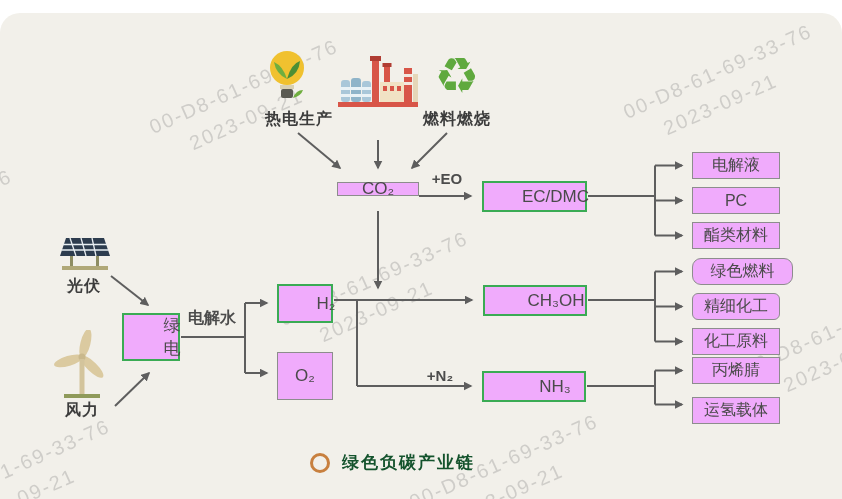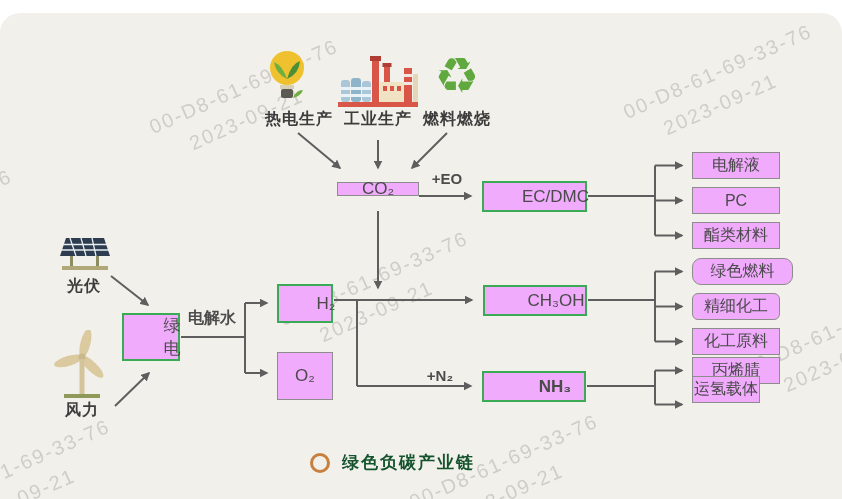--- a/index.html
+++ b/index.html
@@ -117,21 +117,20 @@
       <rect x="66" y="14" width="8" height="34" fill="#d85548"></rect>
       <rect x="66" y="20" width="8" height="3" fill="#f3e6de"></rect>
       <rect x="66" y="28" width="8" height="3" fill="#f3e6de"></rect>
       <rect x="75" y="20" width="5" height="28" fill="#e5d6b8"></rect>
     </svg>
   </div>
   <div class="icon recycle" style="left:431px;top:48px;width:52px;height:56px;">
     <span>♻</span>
   </div>
   <div class="lbl" style="left:254px;top:109px;width:90px;">热电生产</div>
-  <div class="lbl" style="left:333px;top:109px;width:90px;">工业生产</div>
   <div class="lbl" style="left:411px;top:109px;width:92px;">燃料燃烧</div>
 
   <div class="icon" style="left:56px;top:236px;width:56px;height:38px;">
     <svg width="56" height="38" viewBox="0 0 56 38">
       <polygon points="10,2 48,2 54,20 4,20" fill="#2d3c4e"></polygon>
       <path d="M14,2 L20,20 M25,2 L30,20 M36,2 L40,20 M7,8.5 L51,8.5 M5.5,14 L52.5,14" stroke="#e8eef2" stroke-width="1.3"></path>
       <rect x="14" y="20" width="3" height="10" fill="#8e8d62"></rect>
       <rect x="40" y="20" width="3" height="10" fill="#8e8d62"></rect>
       <rect x="6" y="30" width="46" height="4" fill="#b0a878"></rect>
     </svg>
@@ -150,32 +149,32 @@
     </svg>
   </div>
   <div class="lbl" style="left:54px;top:400px;width:56px;">风力</div>
 
   <div class="box" style="left:337px;top:182px;width:82px;height:14px;font-size:17px;">CO₂</div>
   <div class="box green" style="left:482px;top:181px;width:105px;height:31px;font-size:17px;">EC/DMC</div>
   <div class="box green" style="left:122px;top:313px;width:58px;height:48px;font-size:17px;">绿电</div>
   <div class="box green" style="left:277px;top:284px;width:56px;height:39px;font-size:17px;">H₂</div>
   <div class="box" style="left:277px;top:352px;width:56px;height:48px;font-size:17px;">O₂</div>
   <div class="box green" style="left:483px;top:285px;width:104px;height:31px;font-size:17px;">CH₃OH</div>
-  <div class="box green" style="left:482px;top:371px;width:104px;height:31px;font-size:17px;font-weight:bold;">NH₃</div>
+  <div class="box green" style="left:482px;top:371px;width:104px;height:31px;font-size:17px;">NH₃</div>
 
   <div class="edge-lbl" style="left:425px;top:170px;width:44px;">+EO</div>
   <div class="edge-lbl" style="left:180px;top:308px;width:64px;font-size:16px;">电解水</div>
   <div class="edge-lbl" style="left:418px;top:355px;width:44px;margin-top:12px;">+N₂</div>
 
   <div class="box" style="left:692px;top:152px;width:88px;height:27px;">电解液</div>
   <div class="box" style="left:692px;top:187px;width:88px;height:27px;">PC</div>
   <div class="box" style="left:692px;top:222px;width:88px;height:27px;">酯类材料</div>
   <div class="box" style="left:692px;top:258px;width:101px;height:27px;border-radius:9px;">绿色燃料</div>
   <div class="box" style="left:692px;top:293px;width:88px;height:27px;border-radius:6px;">精细化工</div>
   <div class="box" style="left:692px;top:328px;width:88px;height:27px;">化工原料</div>
   <div class="box" style="left:692px;top:357px;width:88px;height:27px;">丙烯腈</div>
-  <div class="box" style="left:692px;top:376px;width:68px;height:27px;">运氢载体</div>
+  <div class="box" style="left:692px;top:397px;width:88px;height:27px;">运氢载体</div>
 
   <div id="legend">
     <span class="ring"></span>
     <span class="txt">绿色负碳产业链</span>
   </div>
 </div>
 
 </body></html>

